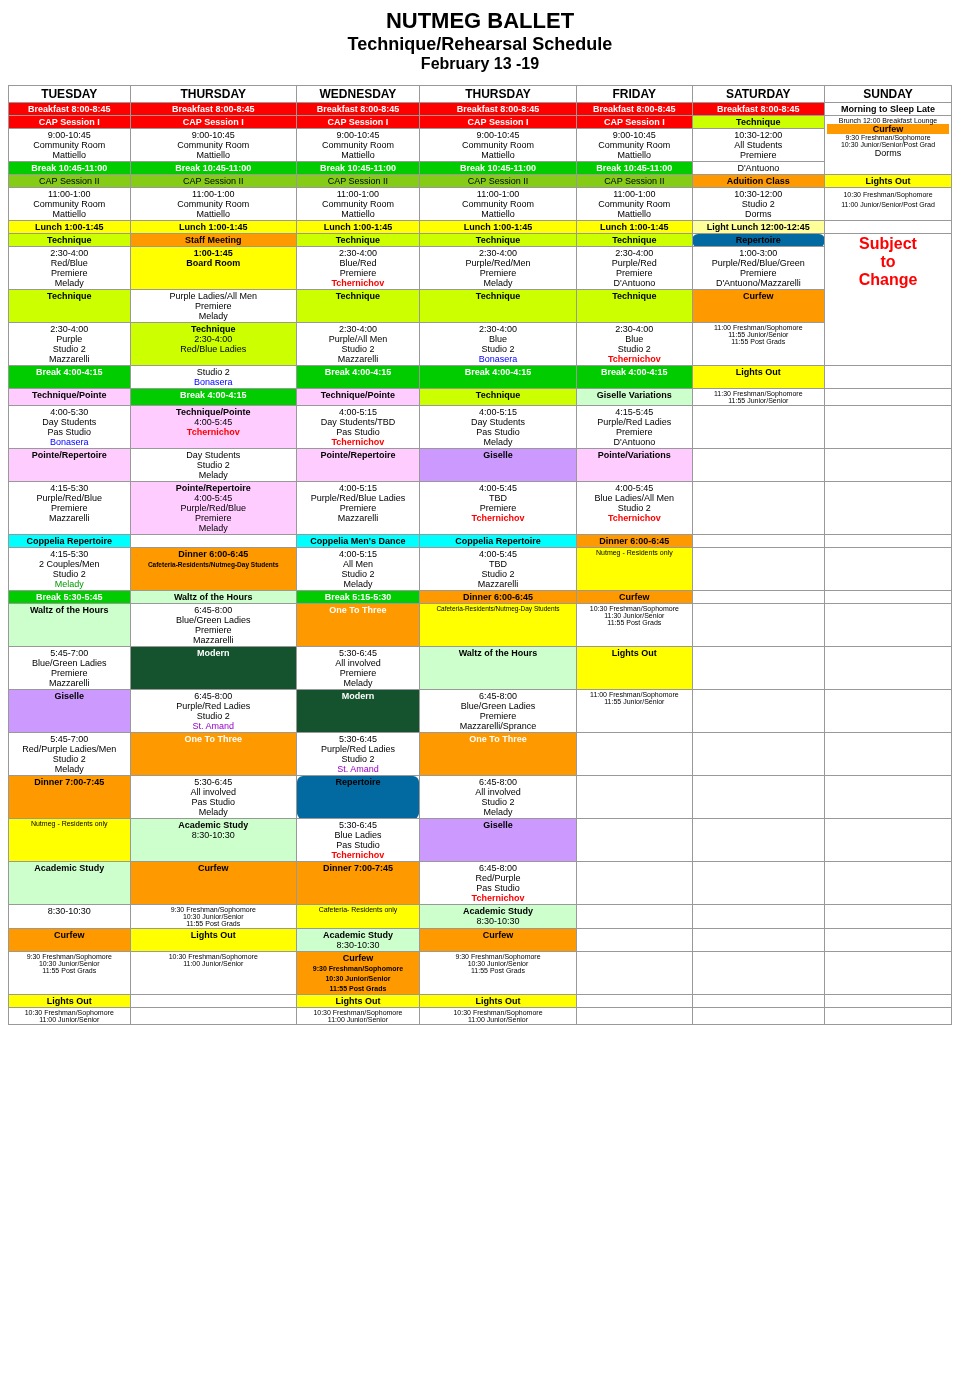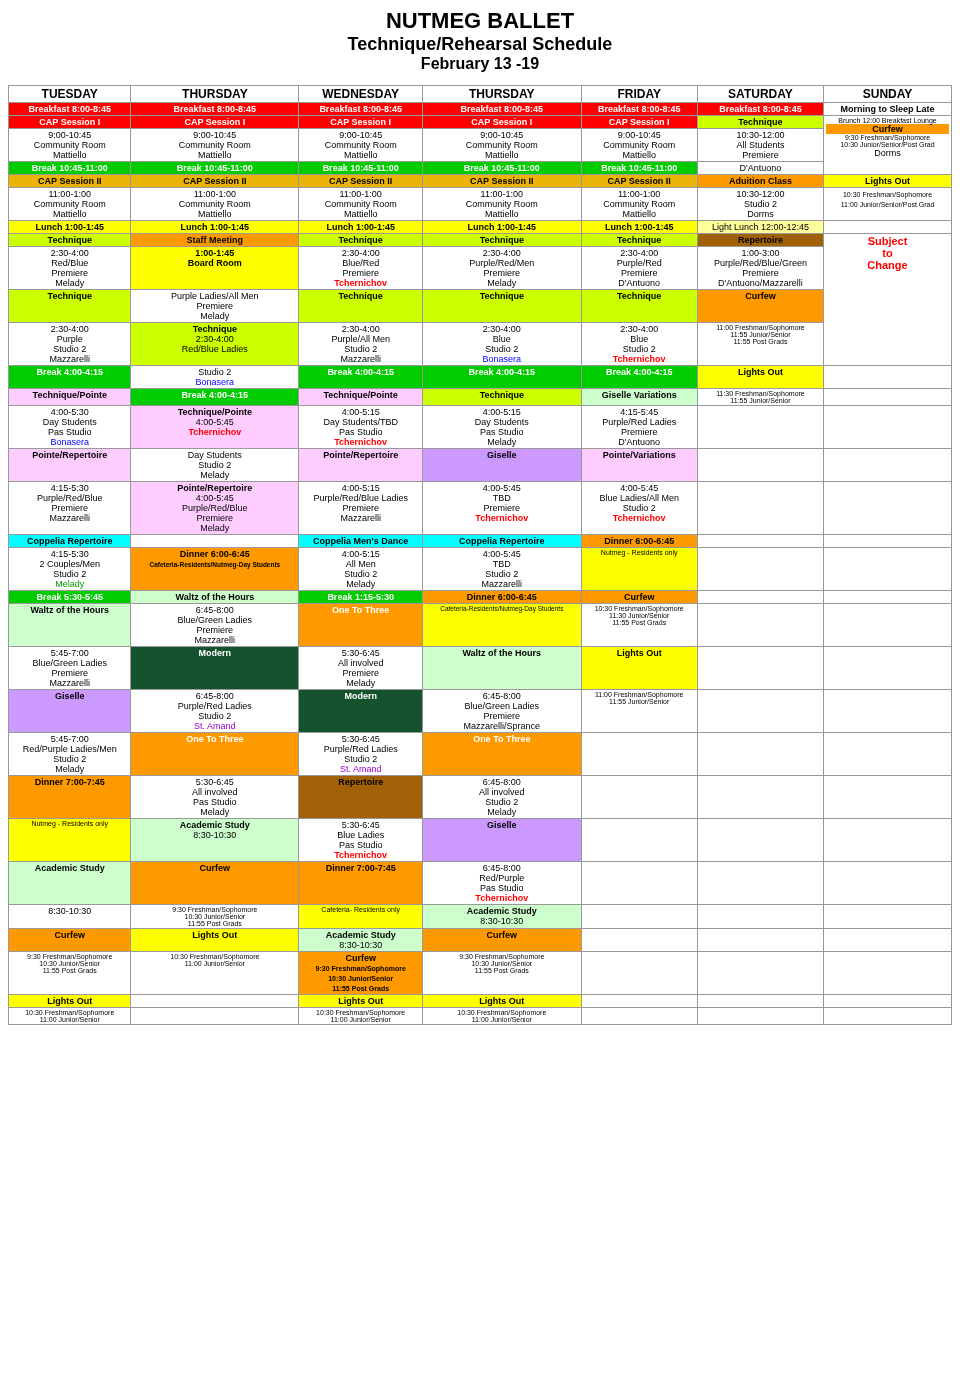--- a/index.html
+++ b/index.html
@@ -28,41 +28,41 @@
     .bg-break { background-color: #00cc00; color: #fff; font-weight: bold; }
     .bg-lunch { background-color: #ffff00; font-weight: bold; }
     .bg-dinner { background-color: #ff9900; font-weight: bold; }
     .bg-curfew { background-color: #ff9900; font-weight: bold; }
     .bg-lights-out { background-color: #ffff00; font-weight: bold; }
     .bg-academic { background-color: #ccffcc; }
     .bg-waltz { background-color: #ccffcc; }
     .bg-giselle { background-color: #cc99ff; }
     .bg-one-to-three { background-color: #ff9900; color: #fff; font-weight: bold; }
     .bg-modern { background-color: #14532d; color: #fff; font-weight: normal; }
-    .bg-repertoire { background-color: #a16207; }
+    .bg-repertoire { background-color: #0369a1; border-radius: 6px; }
     .bg-pointe { background-color: #ffccff; }
     .bg-technique { background-color: #ccff00; }
     .bg-cap-session { background-color: #ff0000; color: #fff; font-weight: bold; }
-    .bg-cap-session2 { background-color: #eab308; color: #000; font-weight: bold; }
+    .bg-cap-session2 { background-color: #84cc16; color: #000; font-weight: normal; }
     .bg-breakfast { background-color: #ff0000; color: #fff; font-weight: bold; }
     .bg-coppelia { background-color: #00ffff; font-weight: bold; }
     .bg-giselle-var { background-color: #ccffcc; font-weight: bold; }
     .bg-white { background-color: #fff; }
-    .bg-light-lunch { background-color: #ffff99; font-weight: normal; }
+    .bg-light-lunch { background-color: #ffff99; font-weight: bold; }
     .bg-staff-meeting { background-color: #ff9900; font-weight: bold; }
     
     .text-red { color: #ff0000; font-weight: bold; }
     .text-blue { color: #0000ff; }
     .text-green { color: #009900; }
     .text-purple { color: #9900cc; }
     
     .small-text { font-size: 7px; }
     .tiny-text { font-size: 6.5px; }
     
-    .subject-change { color: #ff0000; font-weight: bold; font-size: 11px; }
+    .subject-change { color: #ff0000; font-weight: bold; font-size: 16px; }
     
     .morning-sleep { background-color: #fff; font-weight: bold; }
     .brunch { font-size: 7px; }
     .curfew-sun { background-color: #ff9900; font-weight: bold; }
     .lights-out-sun { background-color: #ffff00; font-weight: bold; }
   </style>
 </head>
 <body>
 
 <div class="page-container">
@@ -258,21 +258,21 @@
         <td>4:00-5:15<br>All Men<br>Studio 2<br>Melady</td>
         <td>4:00-5:45<br>TBD<br>Studio 2<br>Mazzarelli</td>
         <td class="small-text bg-yellow">Nutmeg - Residents only</td>
         <td class="bg-white"></td>
         <td class="bg-white"></td>
       </tr>
 
       <tr>
         <td class="bg-break">Break 5:30-5:45</td>
         <td class="bg-waltz"><strong>Waltz of the Hours</strong></td>
-        <td class="bg-break">Break 1:15-5:30</td>
+        <td class="bg-break">Break 5:15-5:30</td>
         <td class="bg-dinner"><strong>Dinner 6:00-6:45</strong></td>
         <td class="bg-curfew"><strong>Curfew</strong></td>
         <td class="bg-white"></td>
         <td class="bg-white"></td>
       </tr>
 
       <tr>
         <td class="bg-waltz"><strong>Waltz of the Hours</strong></td>
         <td>6:45-8:00<br>Blue/Green Ladies<br>Premiere<br>Mazzarelli</td>
         <td class="bg-one-to-three"><strong>One To Three</strong></td>

